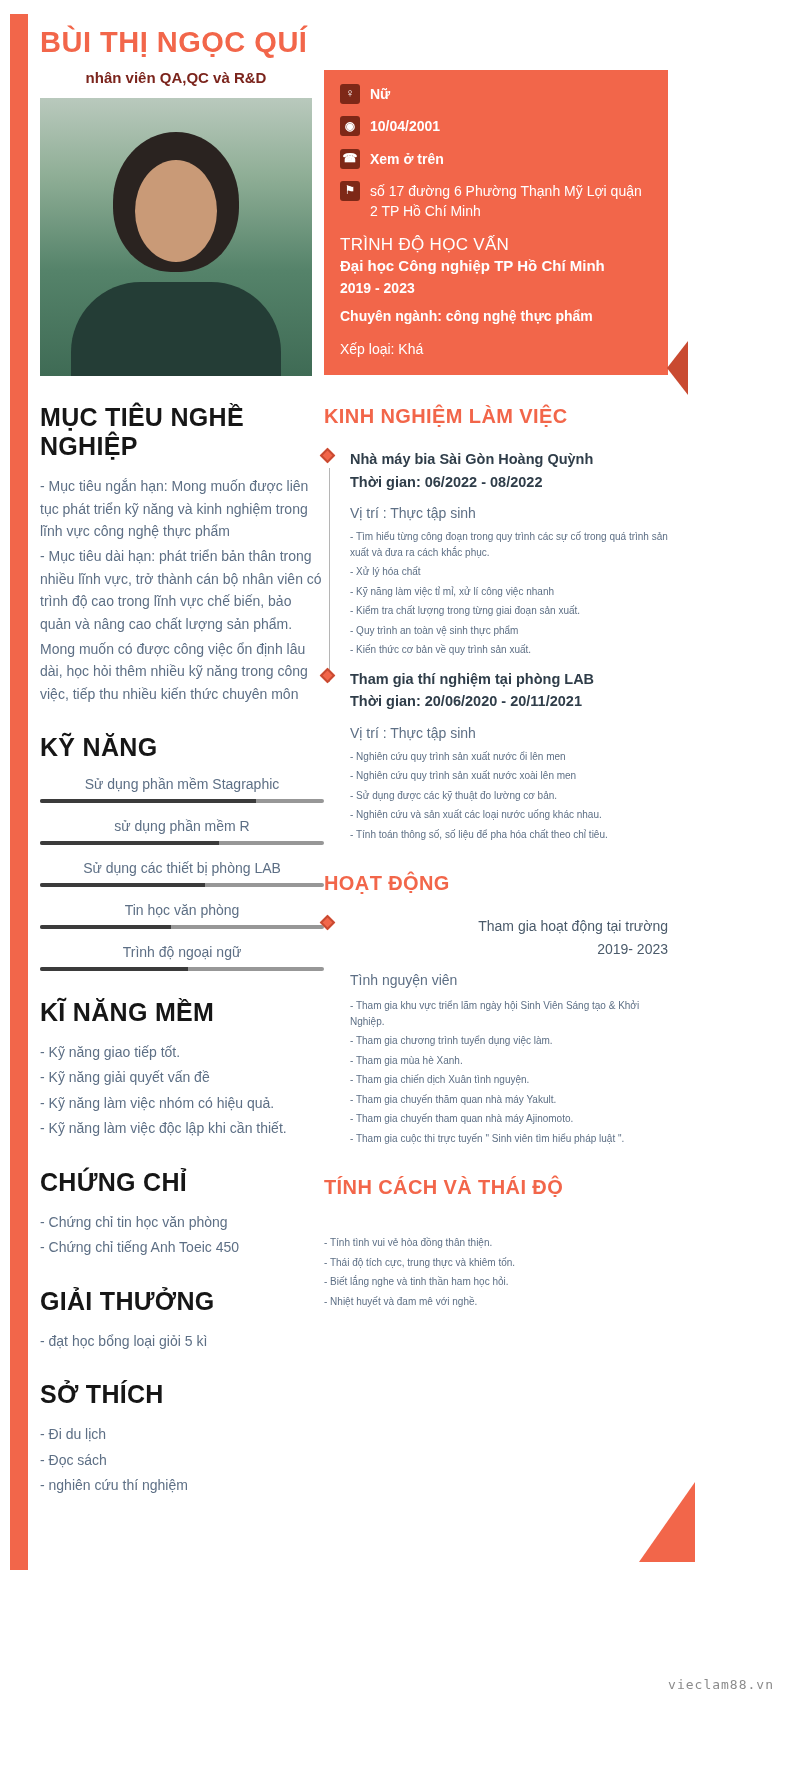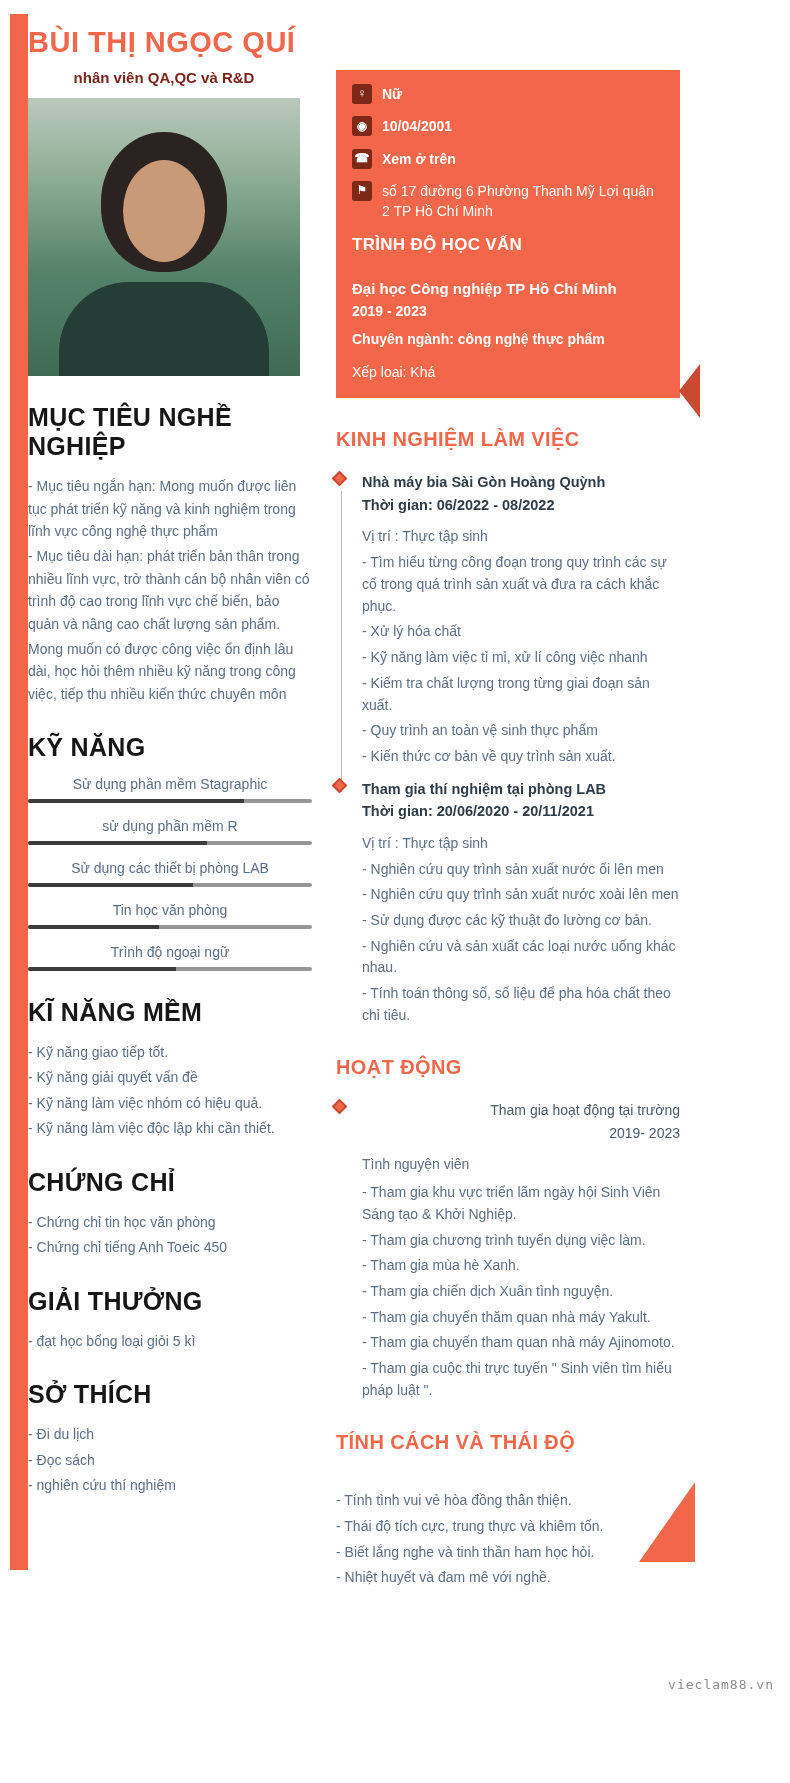--- a/index.html
+++ b/index.html
@@ -6,21 +6,21 @@
     --accent:#F2664A;
     --accent-dark:#C94A31;
     --body:#5d6f85;
     --dark:#2f3d49;
   }
   *{box-sizing:border-box;margin:0;padding:0;}
   html,body{background:#fff;}
   body{font-family:"Liberation Sans",sans-serif;}
   .page{position:relative;width:790px;height:1783px;background:#fff;overflow:hidden;}
   .stripe{position:absolute;left:10px;top:14px;width:18px;height:1556px;background:var(--accent);}
-  .content{position:absolute;left:28px;top:14px;width:652px;display:flex;gap:24px;}
+  .content{position:absolute;left:40px;top:14px;width:652px;display:flex;}
   .col-left{width:284px;flex:none;}
   .col-right{width:344px;flex:none;margin-top:56px;}
 
   
   h1{color:var(--accent);font-size:29px;font-weight:bold;letter-spacing:.5px;margin:12px 0 10px;}
   .subtitle{width:272px;text-align:center;font-size:15px;font-weight:bold;color:#7b241c;margin-bottom:12px;}
 
   
   .photo{position:relative;width:272px;height:278px;overflow:hidden;margin-bottom:14px;
     background:linear-gradient(180deg,#b9c9bd 0%,#8fae96 28%,#55836a 62%,#3f6b55 100%);}
@@ -35,38 +35,38 @@
   .skill-label{color:var(--body);font-size:14px;margin-bottom:7px;text-align:center;}
   .skill-track{width:100%;height:4px;background:#979797;border-radius:2px;overflow:hidden;}
   .skill-fill{height:100%;background:#3b3b3b;}
   .lines .line{color:var(--body);font-size:14px;line-height:1.68;margin-bottom:2px;}
 
   
   .info-box{position:relative;background:var(--accent);color:#fff;padding:14px 16px 18px;}
   .c-row{display:flex;align-items:flex-start;gap:10px;margin-bottom:12px;font-size:14px;font-weight:bold;line-height:1.45;}
   .c-row.addr{font-weight:normal;}
   .icon-sq{flex:none;width:20px;height:20px;border-radius:3px;background:#7e2817;color:#fff;display:flex;align-items:center;justify-content:center;font-size:12px;}
-  .edu-title{font-size:17px;font-weight:bold;letter-spacing:.3px;margin:14px 0 25px;}
+  .edu-title{font-size:17px;font-weight:normal;letter-spacing:.3px;margin:14px 0 2px;}
   .edu-school{font-size:15px;font-weight:bold;margin-bottom:6px;}
   .edu-years{font-size:14px;font-weight:bold;margin-bottom:12px;}
   .edu-major{font-size:14px;font-weight:bold;margin-bottom:17px;}
   .edu-grade{font-size:14px;}
   .fold{position:absolute;right:-20px;bottom:-20px;width:0;height:0;
     border-top:27px solid transparent;border-bottom:27px solid transparent;border-right:21px solid var(--accent-dark);}
 
   
   .rh{color:var(--accent);font-size:20px;font-weight:bold;letter-spacing:.4px;margin:30px 0 20px;}
   .t-entry{position:relative;padding-left:26px;margin-bottom:10px;}
   .diamond{position:absolute;left:-2px;top:2px;width:11px;height:11px;background:var(--accent);border:2px solid var(--accent-dark);transform:rotate(45deg);}
   .t-entry.line-down::after{content:'';position:absolute;left:5px;top:20px;bottom:-24px;width:1px;background:#b5b5b5;}
   .e-title{color:var(--dark);font-size:14.5px;font-weight:bold;line-height:1.55;}
   .e-pos{color:var(--body);font-size:14px;margin:12px 0 8px;}
   .a-title{color:#4a5a6a;font-size:14px;line-height:1.6;text-align:right;}
   .a-role{color:var(--body);font-size:14px;margin:12px 0 10px;}
-  .rlines .line{color:var(--body);font-size:14px;line-height:1.55;margin-bottom:4px;}
+  .rlines .line{color:var(--body);font-size:10px;line-height:1.55;margin-bottom:4px;}
   .gap-top{margin-top:36px;}
 
   
   .corner-tri{position:absolute;right:95px;top:1482px;width:0;height:0;
     border-bottom:80px solid var(--accent);border-left:56px solid transparent;}
   .watermark{position:absolute;right:16px;top:1677px;color:#8b8b8b;font-size:13px;letter-spacing:1px;font-family:"DejaVu Sans Mono",monospace;}
 </style>
 </head>
 <body>
 

